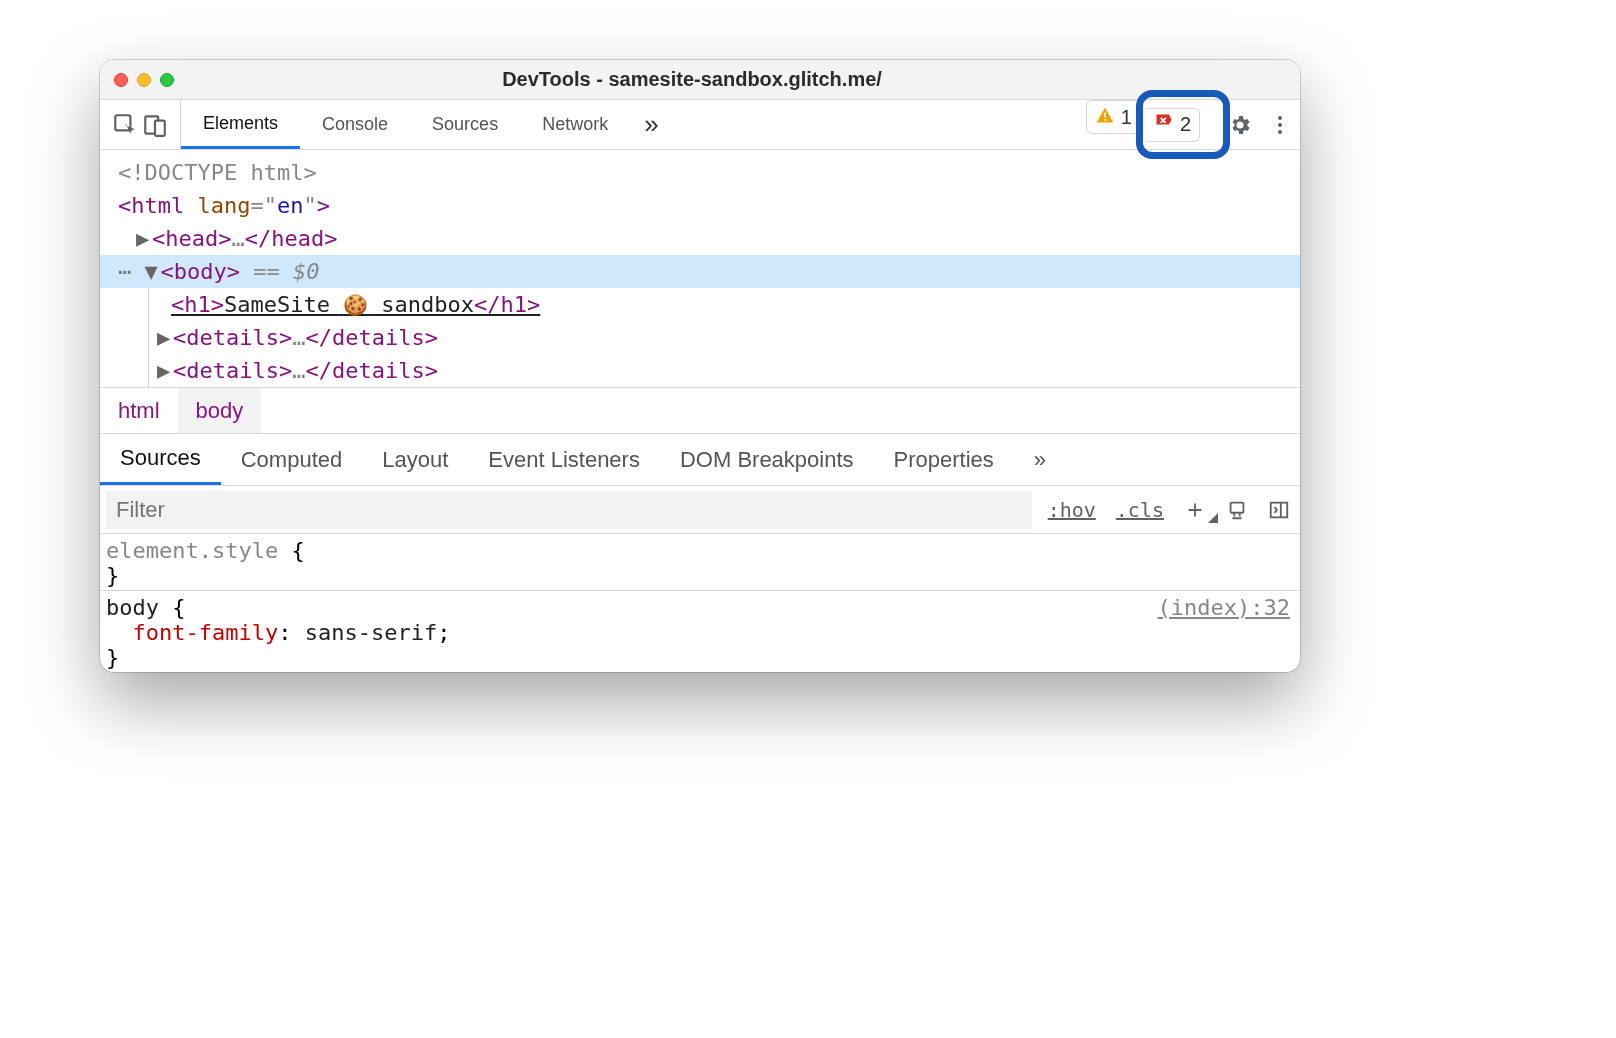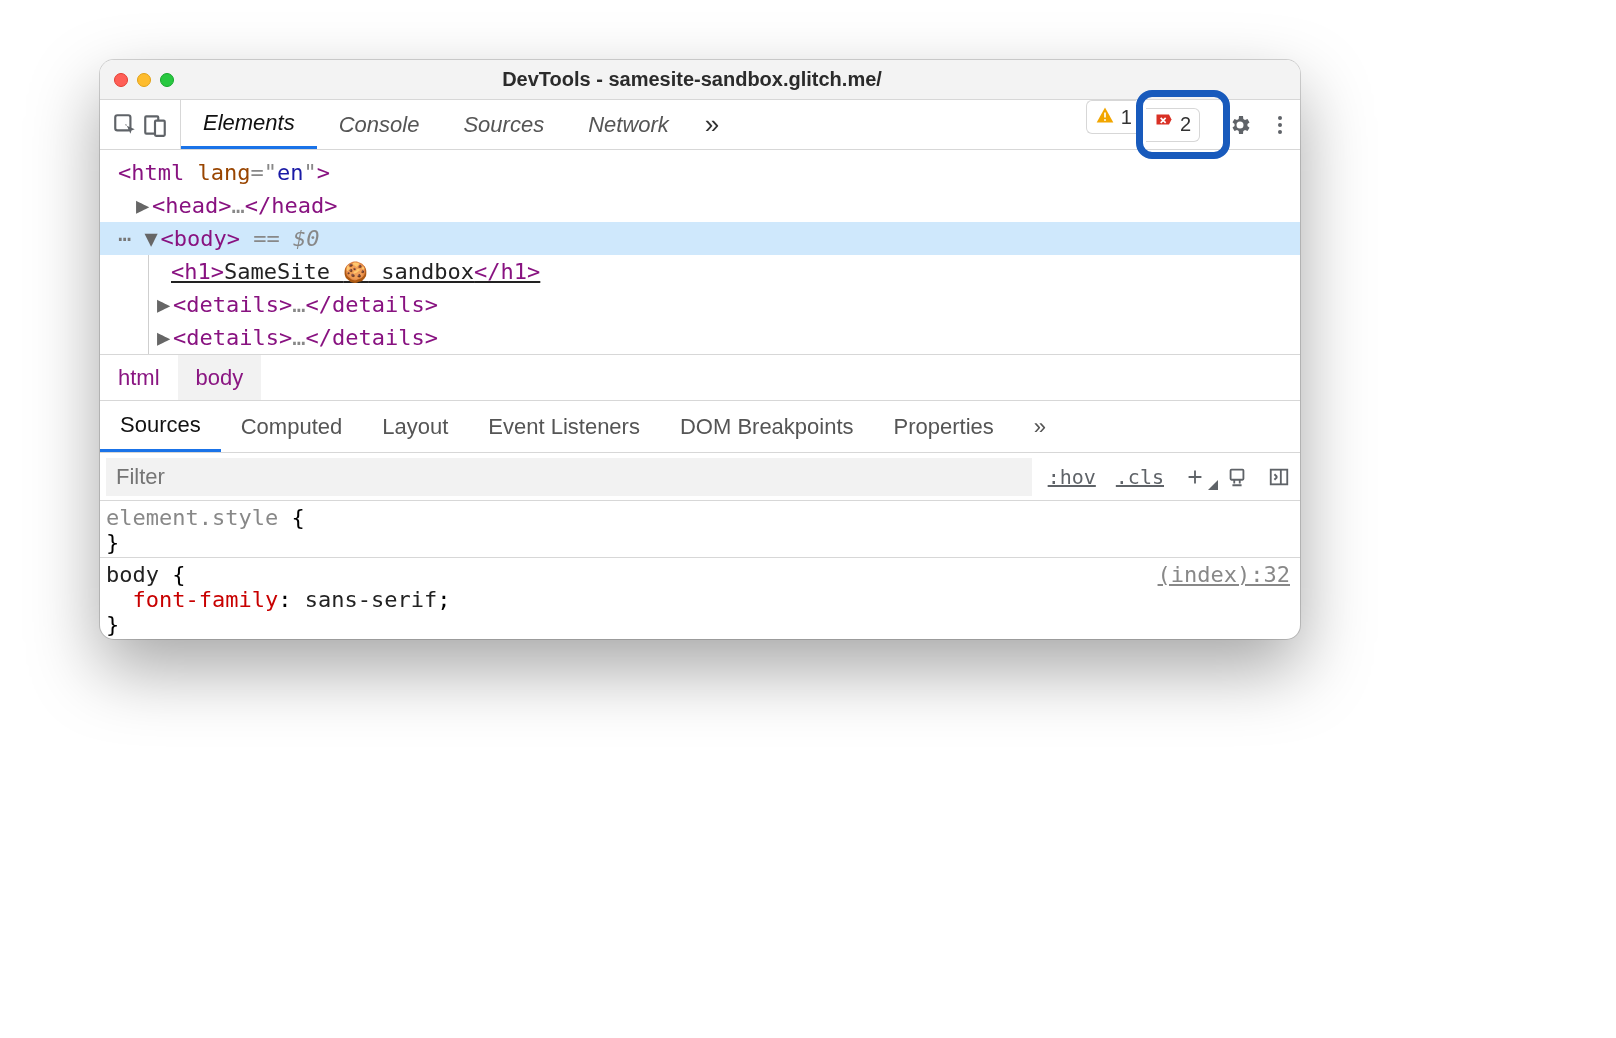--- a/index.html
+++ b/index.html
@@ -45,21 +45,21 @@
     height: 50px;
     border-bottom: 1px solid #d7d7d7;
     display:flex;
     align-items:stretch;
   }
   .toolbar .left-icons { display:flex; align-items:center; gap:4px; padding:0 12px; border-right:1px solid #d7d7d7;}
   .toolbar .left-icons svg { width:26px; height:26px; display:block; }
   .tabs-main { display:flex; align-items:stretch; }
   .tab {
     display:flex; align-items:center; padding:0 22px;
-    color:#555; font-size:22px; cursor:default;font-style:italic;
+    color:#555; font-size:18px; cursor:default;
   }
   .tab.active { color:#111; border-bottom:3px solid #1a73e8; }
   .more-tabs { display:flex; align-items:center; padding:0 14px; color:#333; font-size:26px;}
   .spacer { flex:1; }
   .warnerr {
     display:flex; align-items:center; gap:6px; margin-right:10px;
     border:1px solid #d7d7d7; border-radius:6px; height:34px; padding:0 8px;
     font-size:20px; color:#333; background:#fff;
   }
   .highlight-ring {
@@ -213,20 +213,21 @@
     <div class="icon-btn">
       <svg viewBox="0 0 24 24" fill="#5f6368">
           <circle cx="12" cy="5" r="2"></circle>
           <circle cx="12" cy="12" r="2"></circle>
           <circle cx="12" cy="19" r="2"></circle>
         </svg>
     </div>
   </div>
 
   <div class="domtree">
+    <div class="row muted">&lt;!DOCTYPE html&gt;</div>
     <div class="row"><span class="tag">&lt;html</span> <span class="attr-name">lang</span><span class="muted">="</span><span class="attr-val">en</span><span class="muted">"</span><span class="tag">&gt;</span></div>
     <div class="row" style="padding-left:18px;"><span class="arrow">▶</span><span class="tag">&lt;head&gt;</span><span class="muted">…</span><span class="tag">&lt;/head&gt;</span></div>
     <div class="row selected"><span class="dots-left">⋯ </span><span class="arrow">▼</span><span class="tag">&lt;body&gt;</span><span class="dollar"> == </span><span class="dollar">$0</span></div>
     <div class="caret-line">
       <div class="row" style="padding-left:14px;text-decoration:underline;"><span class="tag">&lt;h1&gt;</span><span>SameSite </span><span class="emoji">🍪</span><span> sandbox</span><span class="tag">&lt;/h1&gt;</span></div>
       <div class="row" style="padding-left:0;"><span class="arrow">▶</span><span class="tag">&lt;details&gt;</span><span class="muted">…</span><span class="tag">&lt;/details&gt;</span></div>
       <div class="row" style="padding-left:0;"><span class="arrow">▶</span><span class="tag">&lt;details&gt;</span><span class="muted">…</span><span class="tag">&lt;/details&gt;</span></div>
     </div>
   </div>
 

